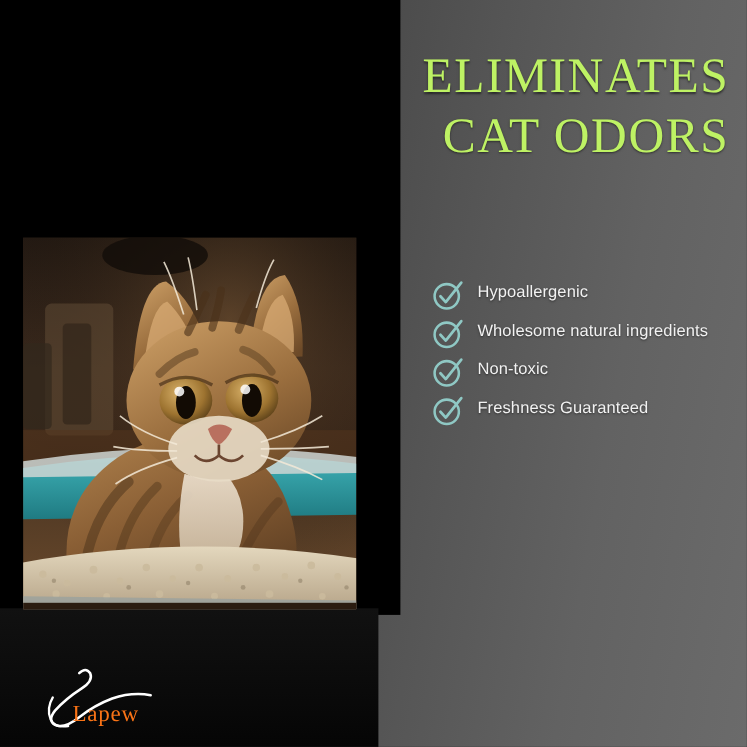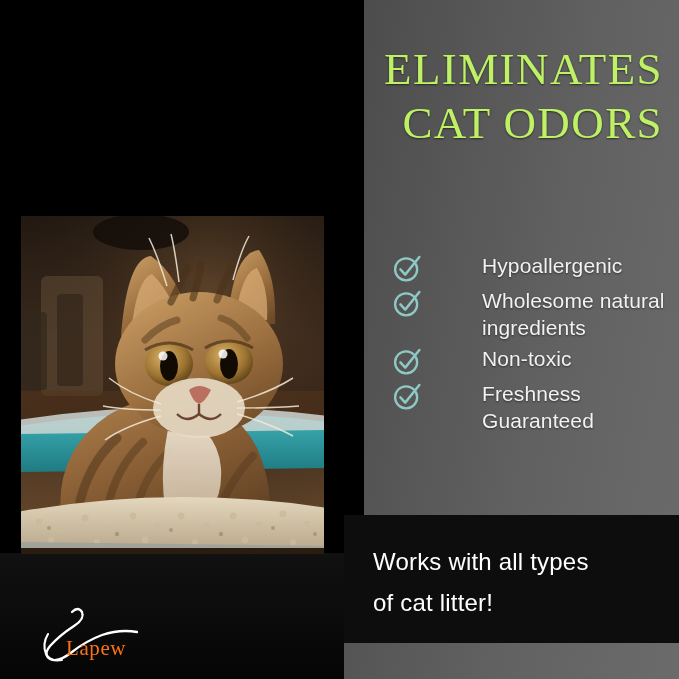--- a/index.html
+++ b/index.html
@@ -76,25 +76,24 @@
   }
   .check-icon {
     flex: 0 0 auto;
     width: 30px;
     height: 30px;
     margin-right: 12px;
     margin-top: 1px;
   }
   .feature-label {
     color: #f2f2f2;
-    font-size: 21px;
+    font-size: 15px;
     line-height: 27px;
     letter-spacing: 0.1px;
     text-shadow: 0 1px 2px rgba(0,0,0,0.5);
-    margin-left: 48px;
   }
 
   
   .photo {
     position: absolute;
     left: 21px;
     top: 216px;
     width: 303px;
     height: 338px;
     overflow: hidden;
@@ -330,26 +329,20 @@
         <circle cx="200" cy="318" r="2.2"></circle>
           <circle cx="252" cy="312" r="2"></circle>
           <circle cx="294" cy="318" r="2"></circle>
       </g>
 
       <path d="M-4 326 L307 330 L307 338 L-4 338 Z" fill="#9aa19e" opacity="0.8"></path>
       <rect x="-4" y="332" width="311" height="8" fill="#2b1c10"></rect>
     </svg>
   </div>
 
-  <div class="callout">
-    <div class="callout-text">
-      <div>Works with all types</div>
-      <div>of cat litter!</div>
-    </div>
-  </div>
 
   <div class="logo">
     <span>
       <svg width="130" height="62" viewBox="0 0 130 62">
         <path d="M50 8 Q56 2 60 8 Q63 15 52 22 Q38 31 28 42 Q21 51 28 55 Q36 59 50 48 Q64 37 80 31 Q98 25 115 28" fill="none" stroke="#ffffff" stroke-width="2.3" stroke-linecap="round"></path>
         <path d="M26 30 Q20 40 24 50 Q28 58 40 56" fill="none" stroke="#ffffff" stroke-width="2.1" stroke-linecap="round"></path>
       </svg>
     </span>
     <span class="logo-word">Lapew</span>
   </div>

